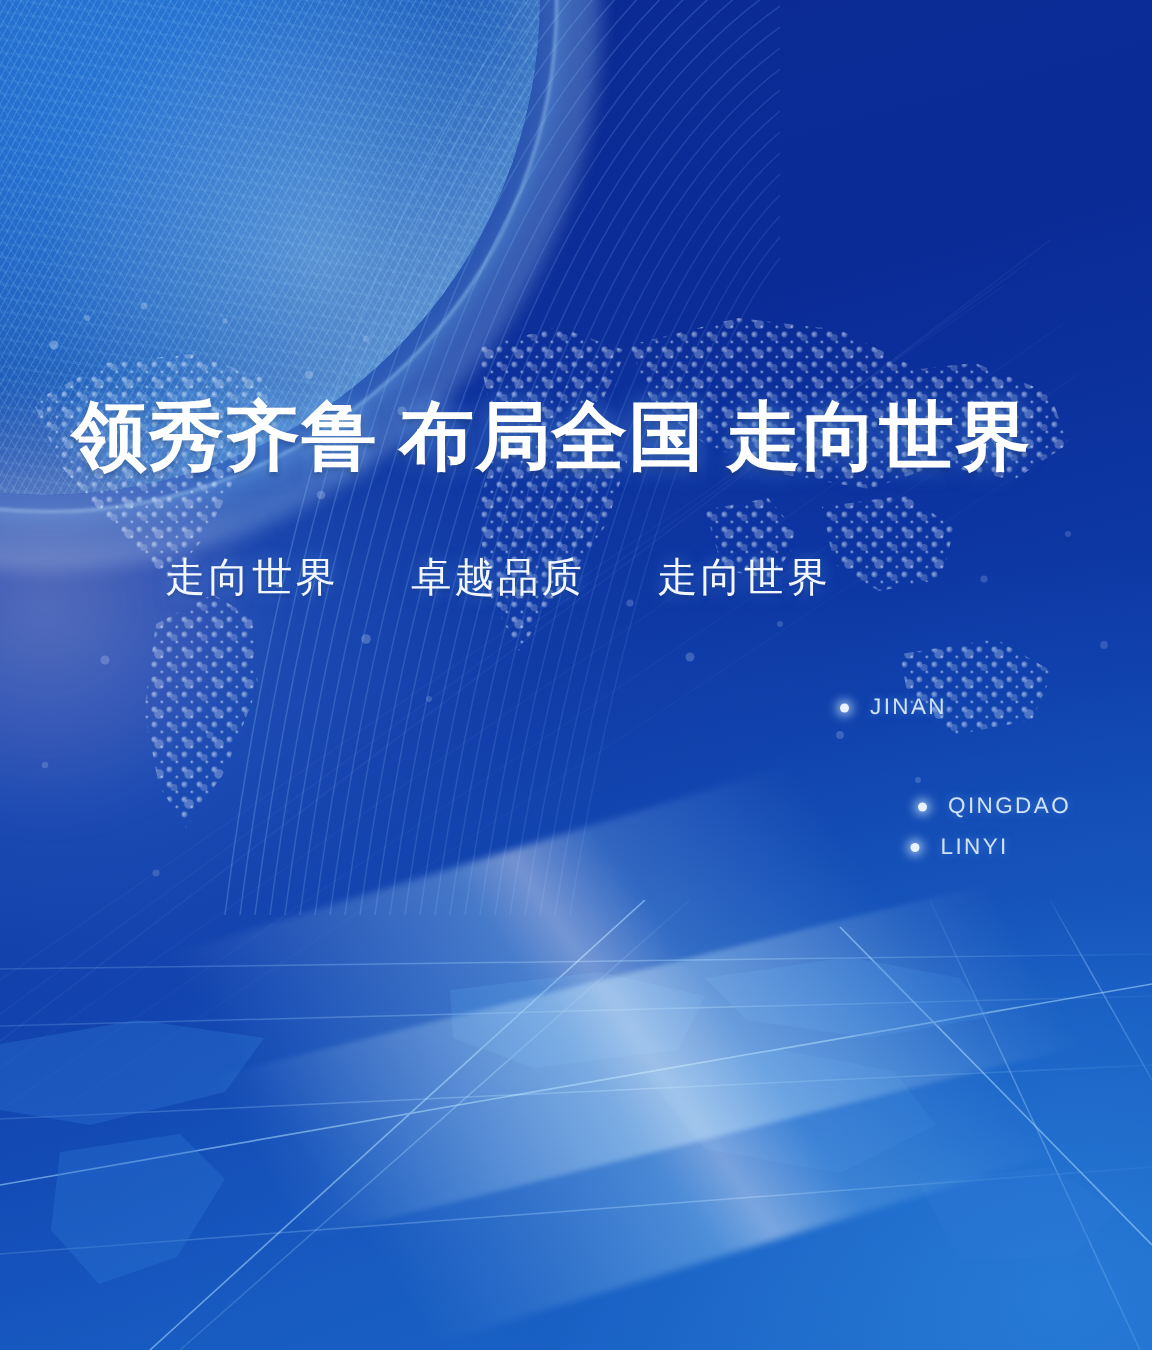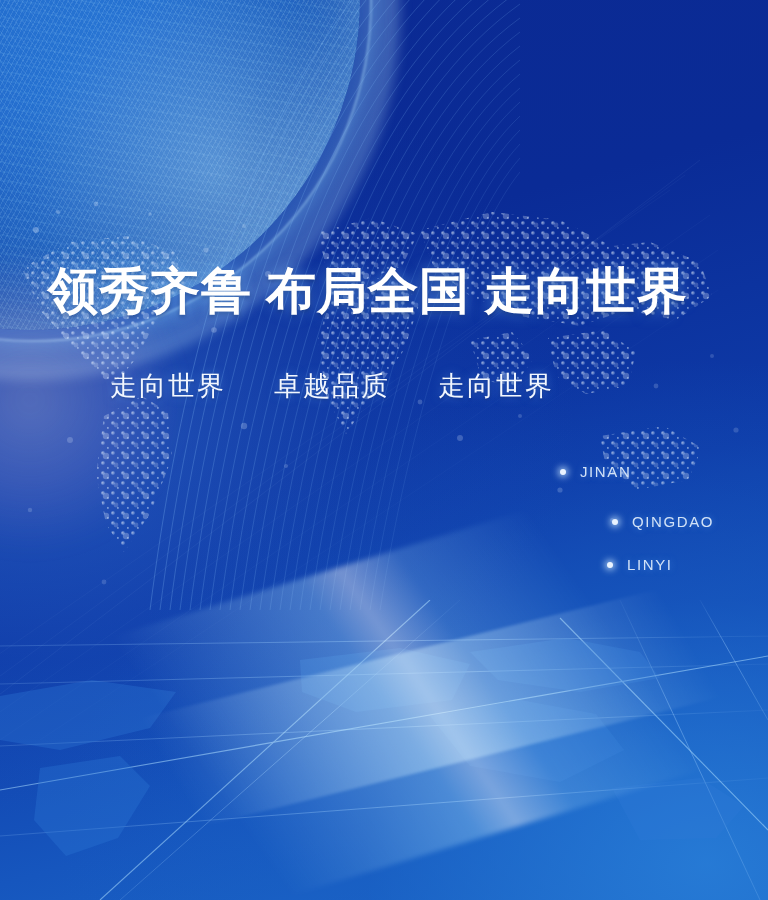--- a/index.html
+++ b/index.html
@@ -74,21 +74,21 @@
     text-shadow:0 0 10px rgba(110,180,255,.5), 0 1px 3px rgba(0,20,70,.4);
   }
   #subline .sgap{display:inline-block;width:48px;}
 
   .city{position:absolute;white-space:nowrap;}
   .city .dot{position:absolute;left:0;top:50%;width:6px;height:6px;margin-top:-3px;border-radius:50%;
     background:#e9f3ff;box-shadow:0 0 7px 2px rgba(200,230,255,.85);}
   .city .lbl{display:inline-block;margin-left:20px;font-size:15px;letter-spacing:1.6px;color:#d2e2f7;
     text-shadow:0 0 6px rgba(90,160,240,.6);}
   #city-jinan{left:560px;top:463px;}
-  #city-qingdao{left:612px;top:513px;}
+  #city-qingdao{left:612px;top:529px;}
   #city-linyi{left:607px;top:556px;text-align:center;}
 </style>
 </head>
 <body>
 
 <div id="stage">
 
   <div id="atmo"></div>
   <div id="globe">
     <div id="globe-tex"></div>

